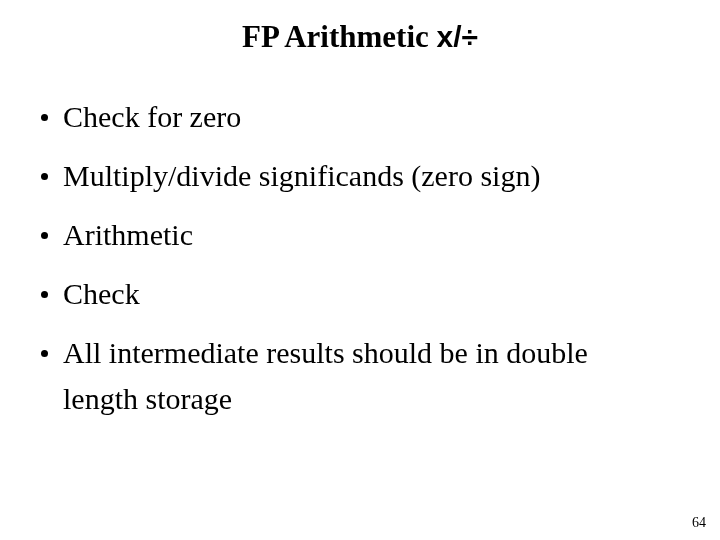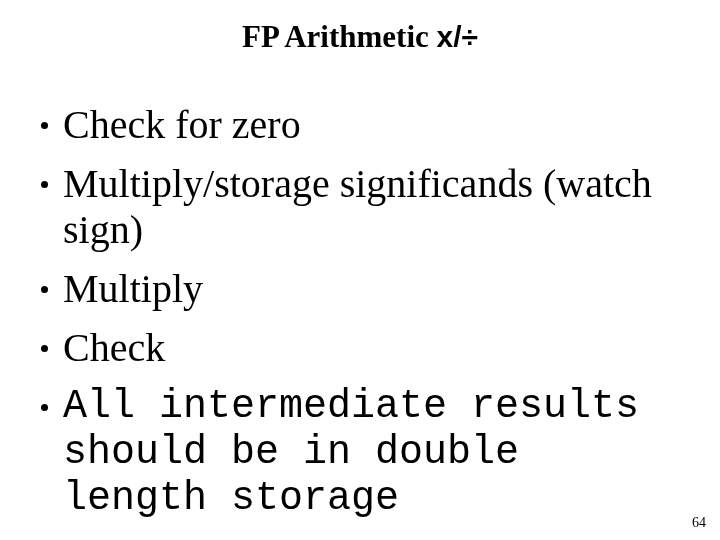--- a/index.html
+++ b/index.html
@@ -51,29 +51,28 @@
     left: 36px;
     top: 94px;
     width: 620px;
     margin: 0;
     padding: 0;
     list-style: none;
   }
   .bullet-item {
     position: relative;
     padding-left: 27px;
-    margin: 8px 0 13px 0;
+    margin: 0 0 13px 0;
     font-family: "Liberation Serif", "DejaVu Serif", serif;
-    font-size: 40px;
+    font-size: 30px;
     line-height: 46px;
     color: #000000;
   }
   .bullet-item:last-child {
     margin-bottom: 0;
-    font-family: Liberation Mono, monospace;
   }
   .bullet-marker {
     position: absolute;
     left: 5px;
     top: 20px;
     width: 7px;
     height: 7px;
     background: #000000;
     border-radius: 50%;
   }
@@ -100,25 +99,25 @@
 
   <div class="slide-title"><span>FP Arithmetic </span><span class="title-sans">x/÷</span></div>
 
   <ul class="body-list">
     <li class="bullet-item">
       <span class="bullet-marker"></span>
       <span class="bullet-text">Check for zero</span>
     </li>
     <li class="bullet-item">
       <span class="bullet-marker"></span>
-      <span class="bullet-text">Multiply/storage significands (watch sign)</span>
+      <span class="bullet-text">Multiply/divide significands (zero sign)</span>
     </li>
     <li class="bullet-item">
       <span class="bullet-marker"></span>
-      <span class="bullet-text">Multiply</span>
+      <span class="bullet-text">Arithmetic</span>
     </li>
     <li class="bullet-item">
       <span class="bullet-marker"></span>
       <span class="bullet-text">Check</span>
     </li>
     <li class="bullet-item">
       <span class="bullet-marker"></span>
       <span class="bullet-text">All intermediate results should be in double length storage</span>
     </li>
   </ul>

